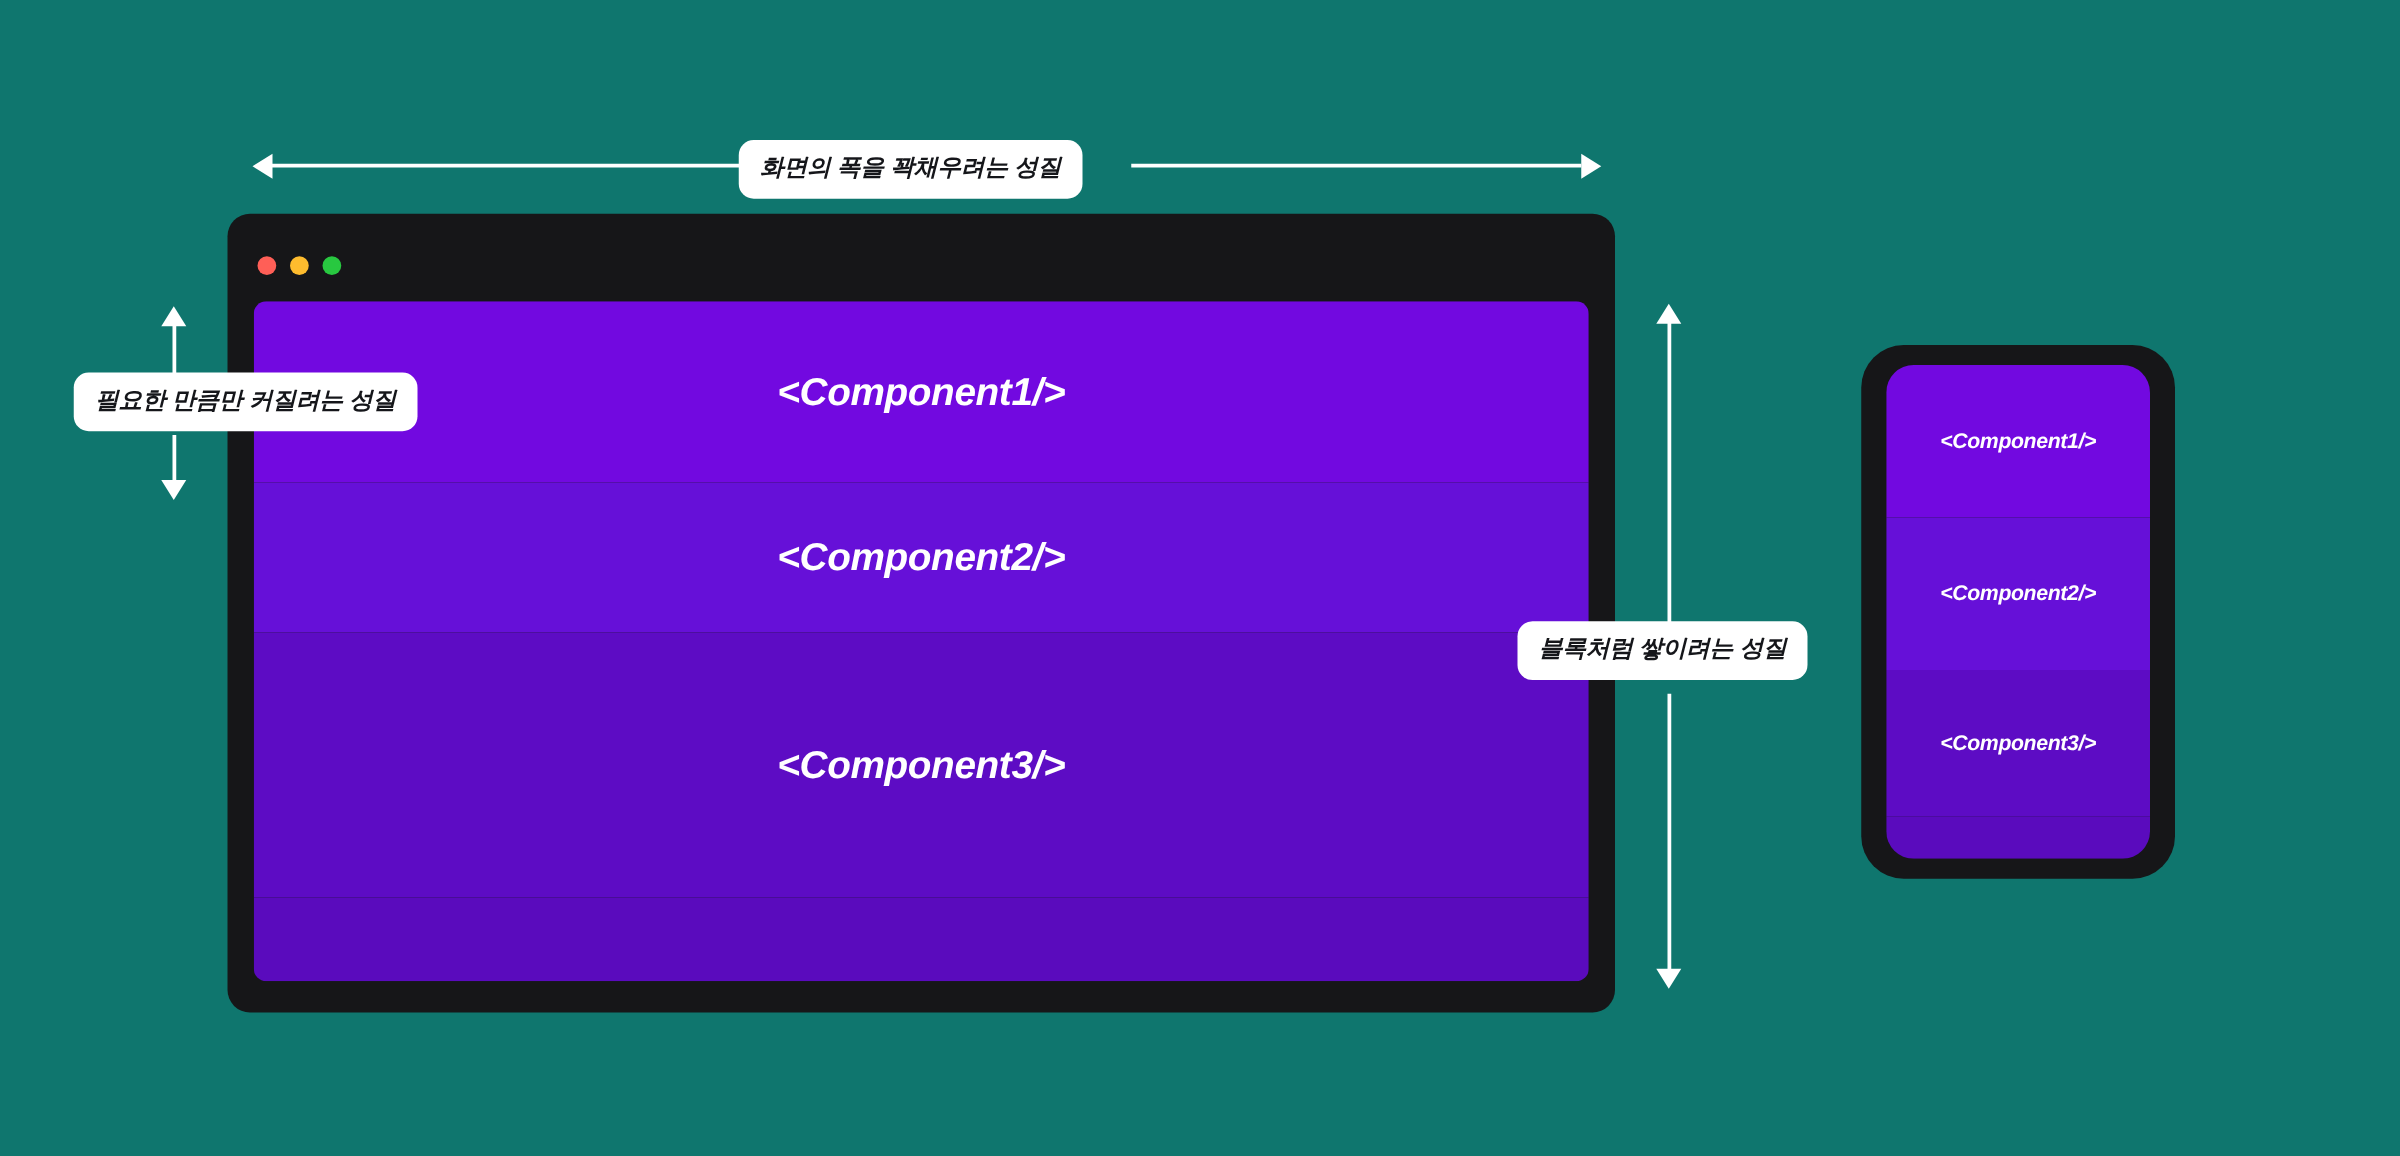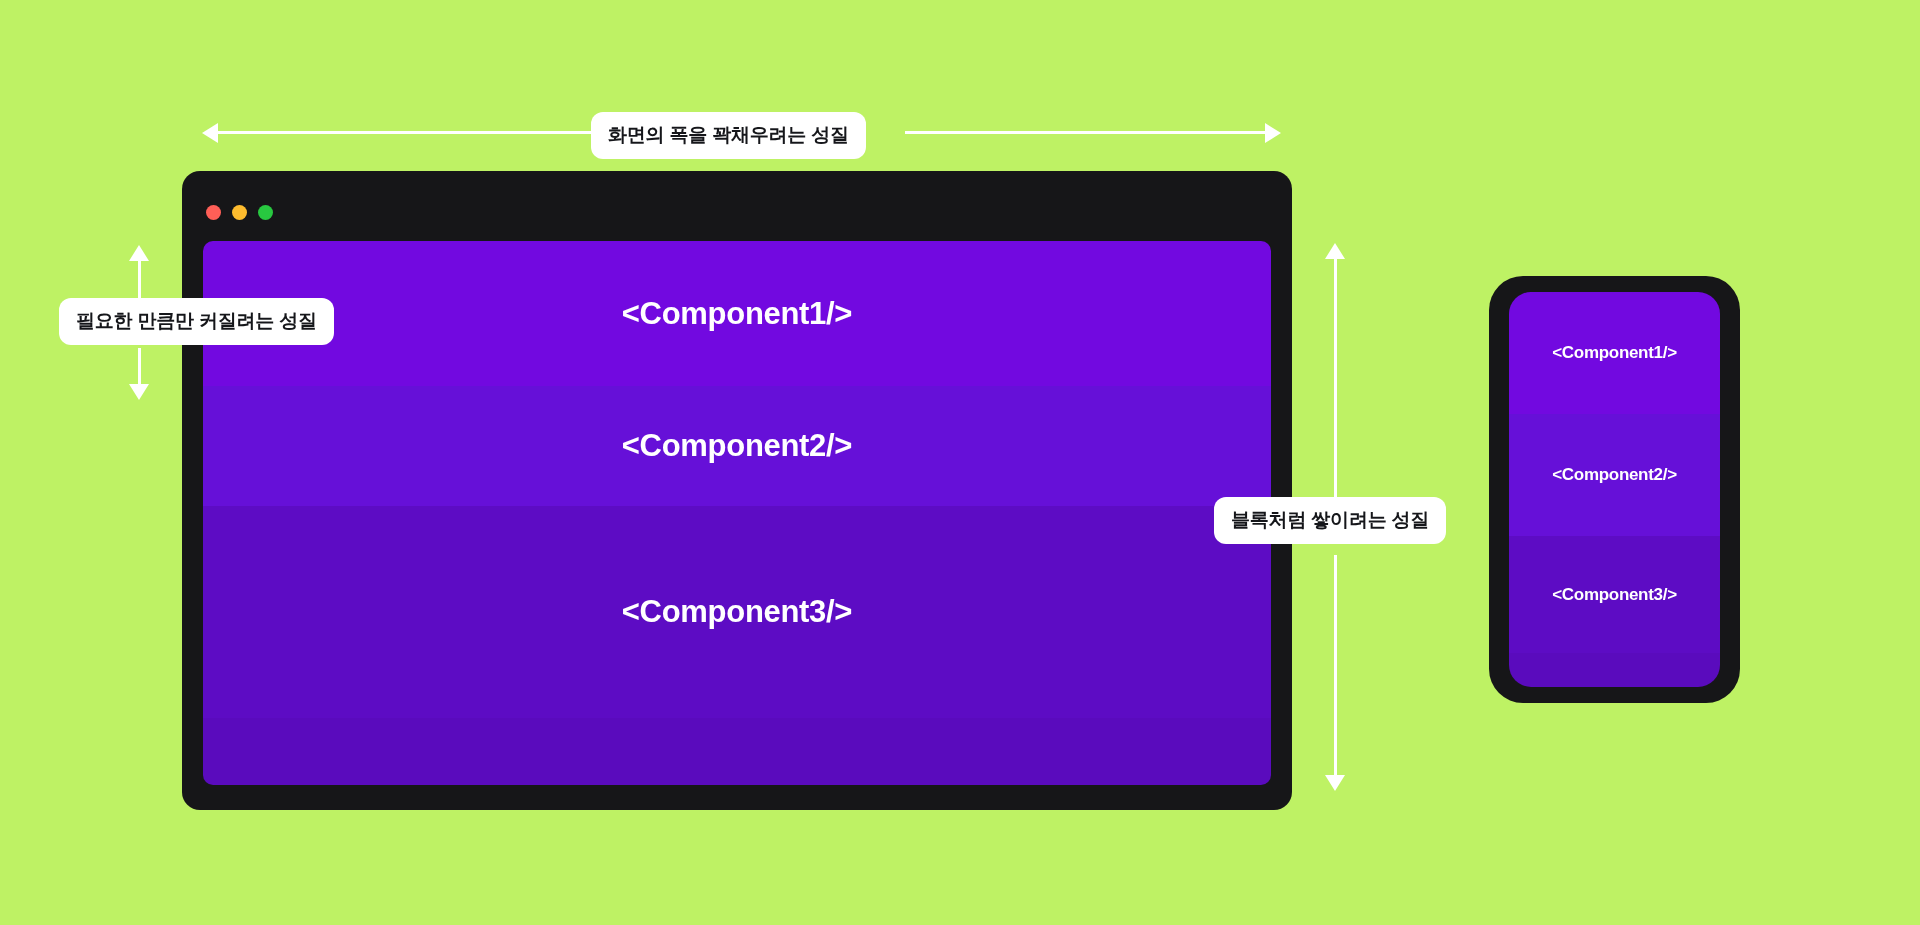--- a/index.html
+++ b/index.html
@@ -113,21 +113,21 @@
   }
   #phone-screen .band { font-size: 17px; }
   #phone-screen .band:nth-child(1) { height: 122px; }
   #phone-screen .band:nth-child(2) { height: 122px; }
   #phone-screen .band:nth-child(3) { height: 117px; }
   #phone-screen .band:nth-child(4) { height: 34px; }
 </style>
 </head>
 <body style="background: rgb(11, 11, 13);">
 
-<div id="stage" style="background: #bef264;">
+<div id="stage" style="background: #0f766e; font-style: italic;">
 
   <div class="arrow-head head-left" id="hw-head-l"></div>
   <div class="arrow-line h-line" id="hw-line-l"></div>
   <div class="arrow-line h-line" id="hw-line-r"></div>
   <div class="arrow-head head-right" id="hw-head-r"></div>
 
   <div class="arrow-head head-up" id="lv-head-u"></div>
   <div class="arrow-line v-line" id="lv-line-u"></div>
   <div class="arrow-line v-line" id="lv-line-d"></div>
   <div class="arrow-head head-down" id="lv-head-d"></div>

